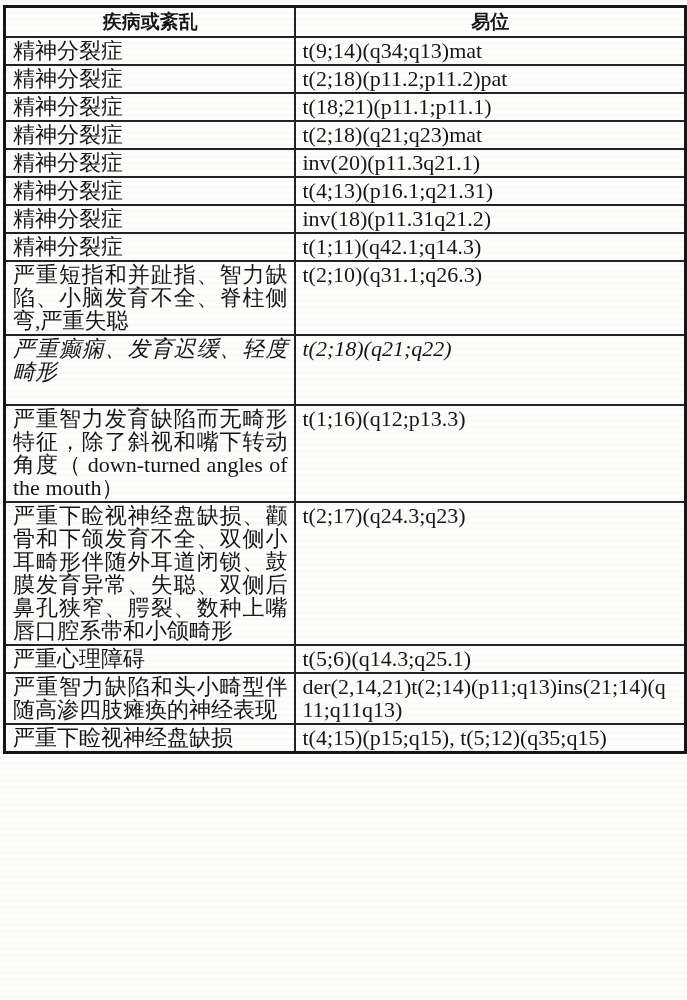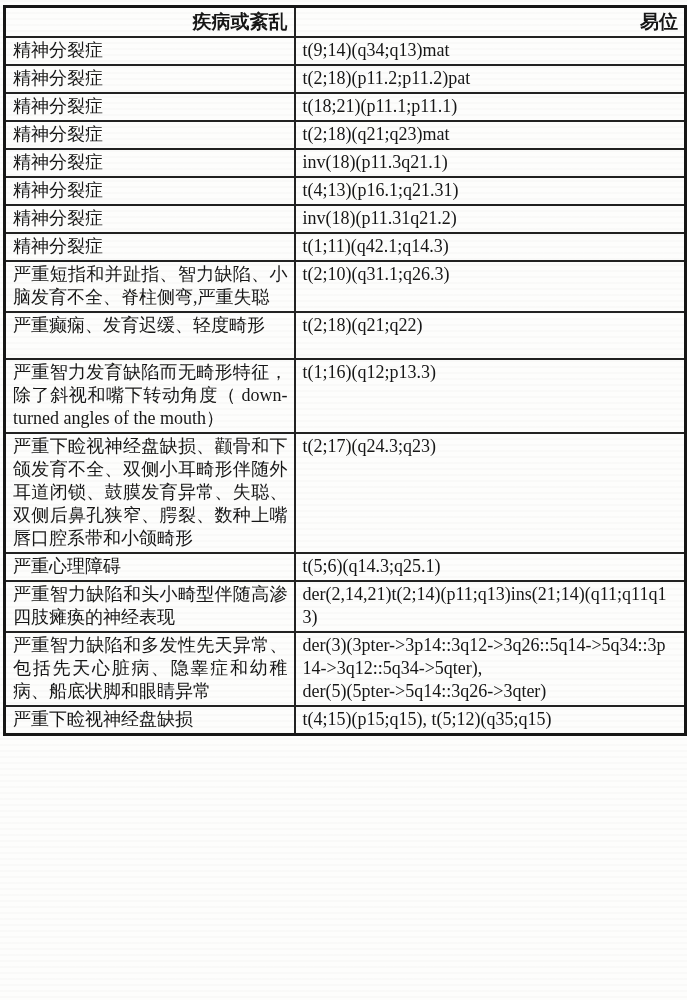--- a/index.html
+++ b/index.html
@@ -25,41 +25,41 @@
     width: 681px;
     border-collapse: collapse;
     table-layout: fixed;
     border: 3px solid #161616;
   }
   col.c-disease { width: 290px; }
   col.c-trans   { width: 391px; }
   th, td {
     border: 2px solid #222222;
     vertical-align: top;
-    font-size: 18px;
+    font-size: 22px;
     line-height: 23px;
     padding: 1px 6px 2px 7px;
   }
   th {
     font-weight: bold;
     font-size: 19px;
-    text-align: right;
+    text-align: center;
     padding-top: 2px;
     padding-bottom: 3px;
   }
   td.c1 {
     text-align: justify;
     text-align-last: left;
   }
   td.c2 {
     word-break: break-all;
     white-space: pre-wrap;
     padding-right: 14px;
   }
-  tr.tall td { padding-bottom: 21px; }
+  tr.tall td { padding-bottom: 21px; font-style: italic; }
 </style>
 </head>
 <body>
 
 <div class="page">
   <table class="kary">
     <colgroup>
       <col class="c-disease">
       <col class="c-trans">
     </colgroup>
@@ -81,21 +81,21 @@
       <tr>
         <td class="c1">精神分裂症</td>
         <td class="c2">t(18;21)(p11.1;p11.1)</td>
       </tr>
       <tr>
         <td class="c1">精神分裂症</td>
         <td class="c2">t(2;18)(q21;q23)mat</td>
       </tr>
       <tr>
         <td class="c1">精神分裂症</td>
-        <td class="c2">inv(18)(p11.3q21.1)</td>
+        <td class="c2">inv(20)(p11.3q21.1)</td>
       </tr>
       <tr>
         <td class="c1">精神分裂症</td>
         <td class="c2">t(4;13)(p16.1;q21.31)</td>
       </tr>
       <tr>
         <td class="c1">精神分裂症</td>
         <td class="c2">inv(18)(p11.31q21.2)</td>
       </tr>
       <tr>
@@ -120,23 +120,18 @@
       </tr>
       <tr>
         <td class="c1">严重心理障碍</td>
         <td class="c2">t(5;6)(q14.3;q25.1)</td>
       </tr>
       <tr>
         <td class="c1">严重智力缺陷和头小畸型伴随高渗四肢瘫痪的神经表现</td>
         <td class="c2">der(2,14,21)t(2;14)(p11;q13)ins(21;14)(q11;q11q13)</td>
       </tr>
       <tr>
-        <td class="c1">严重智力缺陷和多发性先天异常、包括先天心脏病、隐睾症和幼稚病、船底状脚和眼睛异常</td>
-        <td class="c2">der(3)(3pter-&gt;3p14::3q12-&gt;3q26::5q14-&gt;5q34::3p14-&gt;3q12::5q34-&gt;5qter),
-der(5)(5pter-&gt;5q14::3q26-&gt;3qter)</td>
-      </tr>
-      <tr>
         <td class="c1">严重下睑视神经盘缺损</td>
         <td class="c2">t(4;15)(p15;q15), t(5;12)(q35;q15)</td>
       </tr>
     </tbody>
   </table>
 </div>
 
 </body></html>

